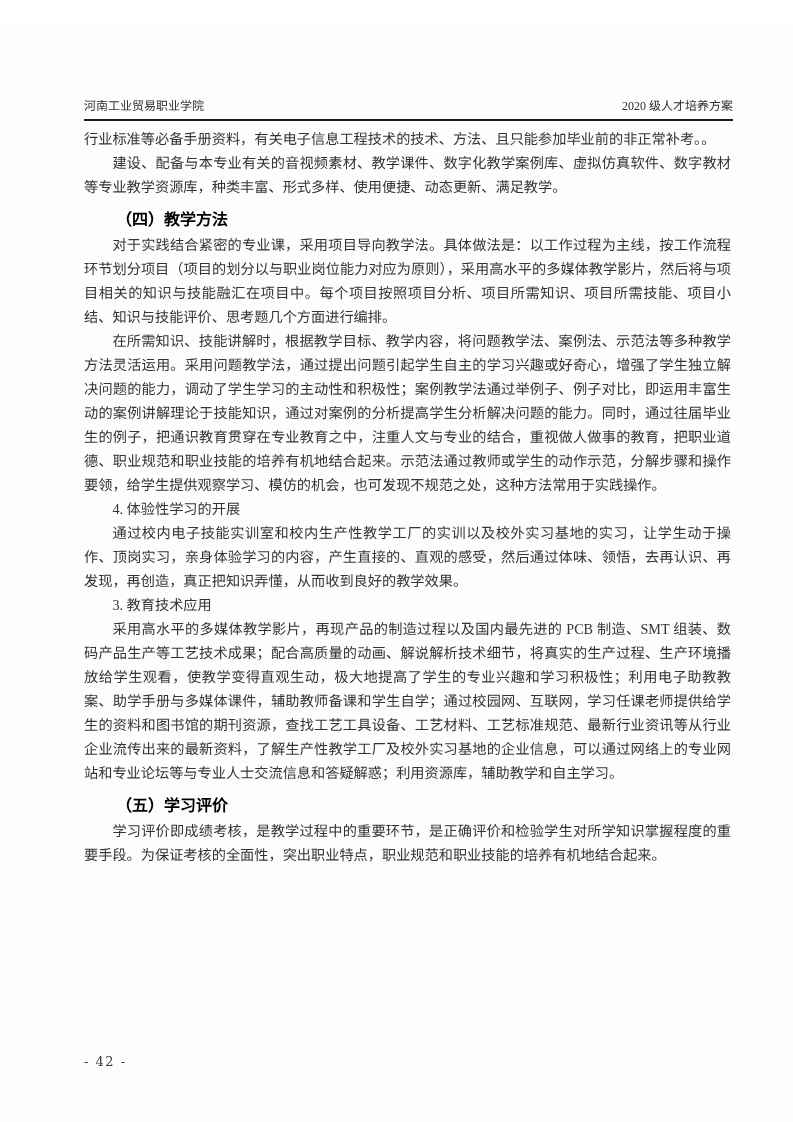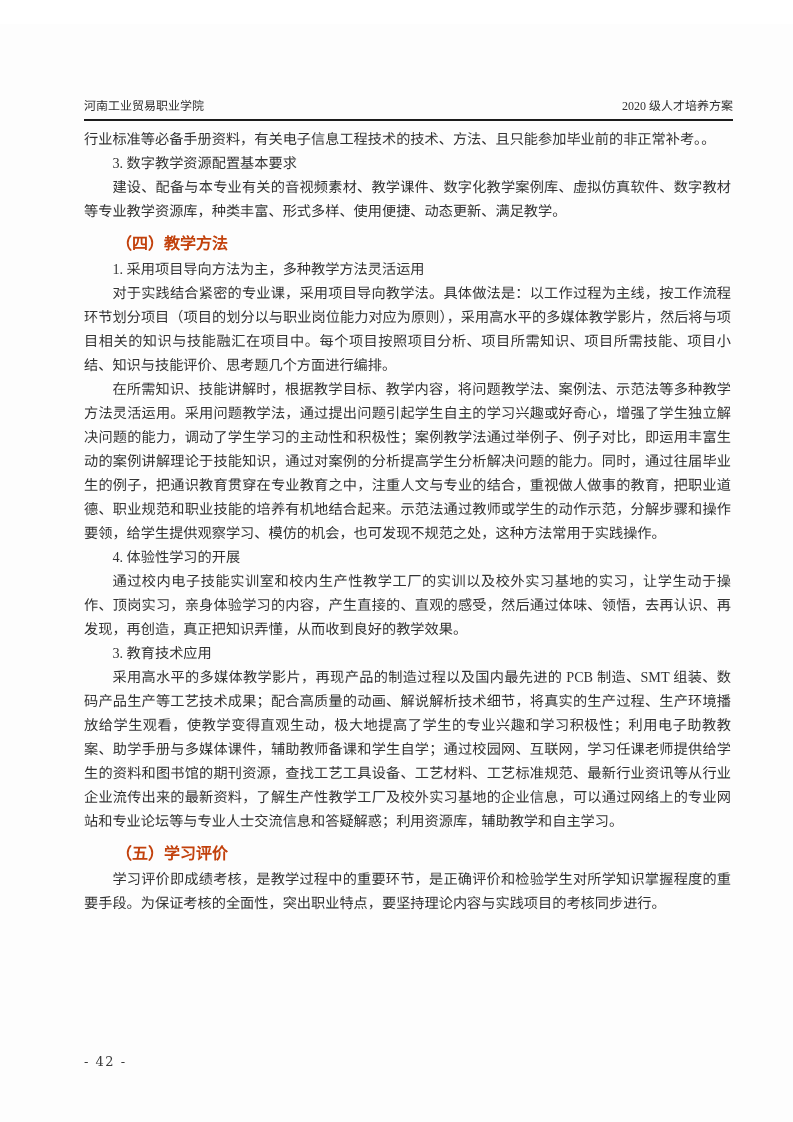--- a/index.html
+++ b/index.html
@@ -24,49 +24,47 @@
     position:absolute;left:84px;top:103px;width:647px;
     font-size:14.2px;line-height:24px;
     text-align:justify;text-justify:inter-ideograph;
     color:#333;
   }
   .content p{margin:0;}
   .content p.indent{text-indent:2em;}
   .content h2{
     font-family:Liberation Sans, sans-serif;
     font-size:16px;line-height:25px;font-weight:700;
-    margin:8px 0 1px 0;text-indent:2em;color:#c2410c;
+    margin:8px 0 1px 0;text-indent:2em;color:#000000;
   }
   .footer{
     position:absolute;left:84px;top:1030px;
     font-size:13px;letter-spacing:1.5px;color:#3a3a3a;
     font-family:"DejaVu Serif","Liberation Serif",serif;
   }
 </style>
 </head>
 <body>
 
 <div class="page">
 
   <div class="header">
     <span>河南工业贸易职业学院</span>
     <span>2020 级人才培养方案</span>
   </div>
 
   <div class="content">
     <p class="body">行业标准等必备手册资料，有关电子信息工程技术的技术、方法、且只能参加毕业前的非正常补考。。</p>
-    <p class="body indent">3. 数字教学资源配置基本要求</p>
     <p class="body indent">建设、配备与本专业有关的音视频素材、教学课件、数字化教学案例库、虚拟仿真软件、数字教材等专业教学资源库，种类丰富、形式多样、使用便捷、动态更新、满足教学。</p>
     <h2>（四）教学方法</h2>
-    <p class="body indent">1. 采用项目导向方法为主，多种教学方法灵活运用</p>
     <p class="body indent">对于实践结合紧密的专业课，采用项目导向教学法。具体做法是：以工作过程为主线，按工作流程环节划分项目（项目的划分以与职业岗位能力对应为原则），采用高水平的多媒体教学影片，然后将与项目相关的知识与技能融汇在项目中。每个项目按照项目分析、项目所需知识、项目所需技能、项目小结、知识与技能评价、思考题几个方面进行编排。</p>
     <p class="body indent">在所需知识、技能讲解时，根据教学目标、教学内容，将问题教学法、案例法、示范法等多种教学方法灵活运用。采用问题教学法，通过提出问题引起学生自主的学习兴趣或好奇心，增强了学生独立解决问题的能力，调动了学生学习的主动性和积极性；案例教学法通过举例子、例子对比，即运用丰富生动的案例讲解理论于技能知识，通过对案例的分析提高学生分析解决问题的能力。同时，通过往届毕业生的例子，把通识教育贯穿在专业教育之中，注重人文与专业的结合，重视做人做事的教育，把职业道德、职业规范和职业技能的培养有机地结合起来。示范法通过教师或学生的动作示范，分解步骤和操作要领，给学生提供观察学习、模仿的机会，也可发现不规范之处，这种方法常用于实践操作。</p>
     <p class="body indent">4. 体验性学习的开展</p>
     <p class="body indent">通过校内电子技能实训室和校内生产性教学工厂的实训以及校外实习基地的实习，让学生动于操作、顶岗实习，亲身体验学习的内容，产生直接的、直观的感受，然后通过体味、领悟，去再认识、再发现，再创造，真正把知识弄懂，从而收到良好的教学效果。</p>
     <p class="body indent">3. 教育技术应用</p>
     <p class="body indent">采用高水平的多媒体教学影片，再现产品的制造过程以及国内最先进的 PCB 制造、SMT 组装、数码产品生产等工艺技术成果；配合高质量的动画、解说解析技术细节，将真实的生产过程、生产环境播放给学生观看，使教学变得直观生动，极大地提高了学生的专业兴趣和学习积极性；利用电子助教教案、助学手册与多媒体课件，辅助教师备课和学生自学；通过校园网、互联网，学习任课老师提供给学生的资料和图书馆的期刊资源，查找工艺工具设备、工艺材料、工艺标准规范、最新行业资讯等从行业企业流传出来的最新资料，了解生产性教学工厂及校外实习基地的企业信息，可以通过网络上的专业网站和专业论坛等与专业人士交流信息和答疑解惑；利用资源库，辅助教学和自主学习。</p>
     <h2>（五）学习评价</h2>
-    <p class="body indent">学习评价即成绩考核，是教学过程中的重要环节，是正确评价和检验学生对所学知识掌握程度的重要手段。为保证考核的全面性，突出职业特点，要坚持理论内容与实践项目的考核同步进行。</p>
+    <p class="body indent">学习评价即成绩考核，是教学过程中的重要环节，是正确评价和检验学生对所学知识掌握程度的重要手段。为保证考核的全面性，突出职业特点，职业规范和职业技能的培养有机地结合起来。</p>
   </div>
 
   <div class="footer">- 42 -</div>
 
 </div>
 
 </body></html>

